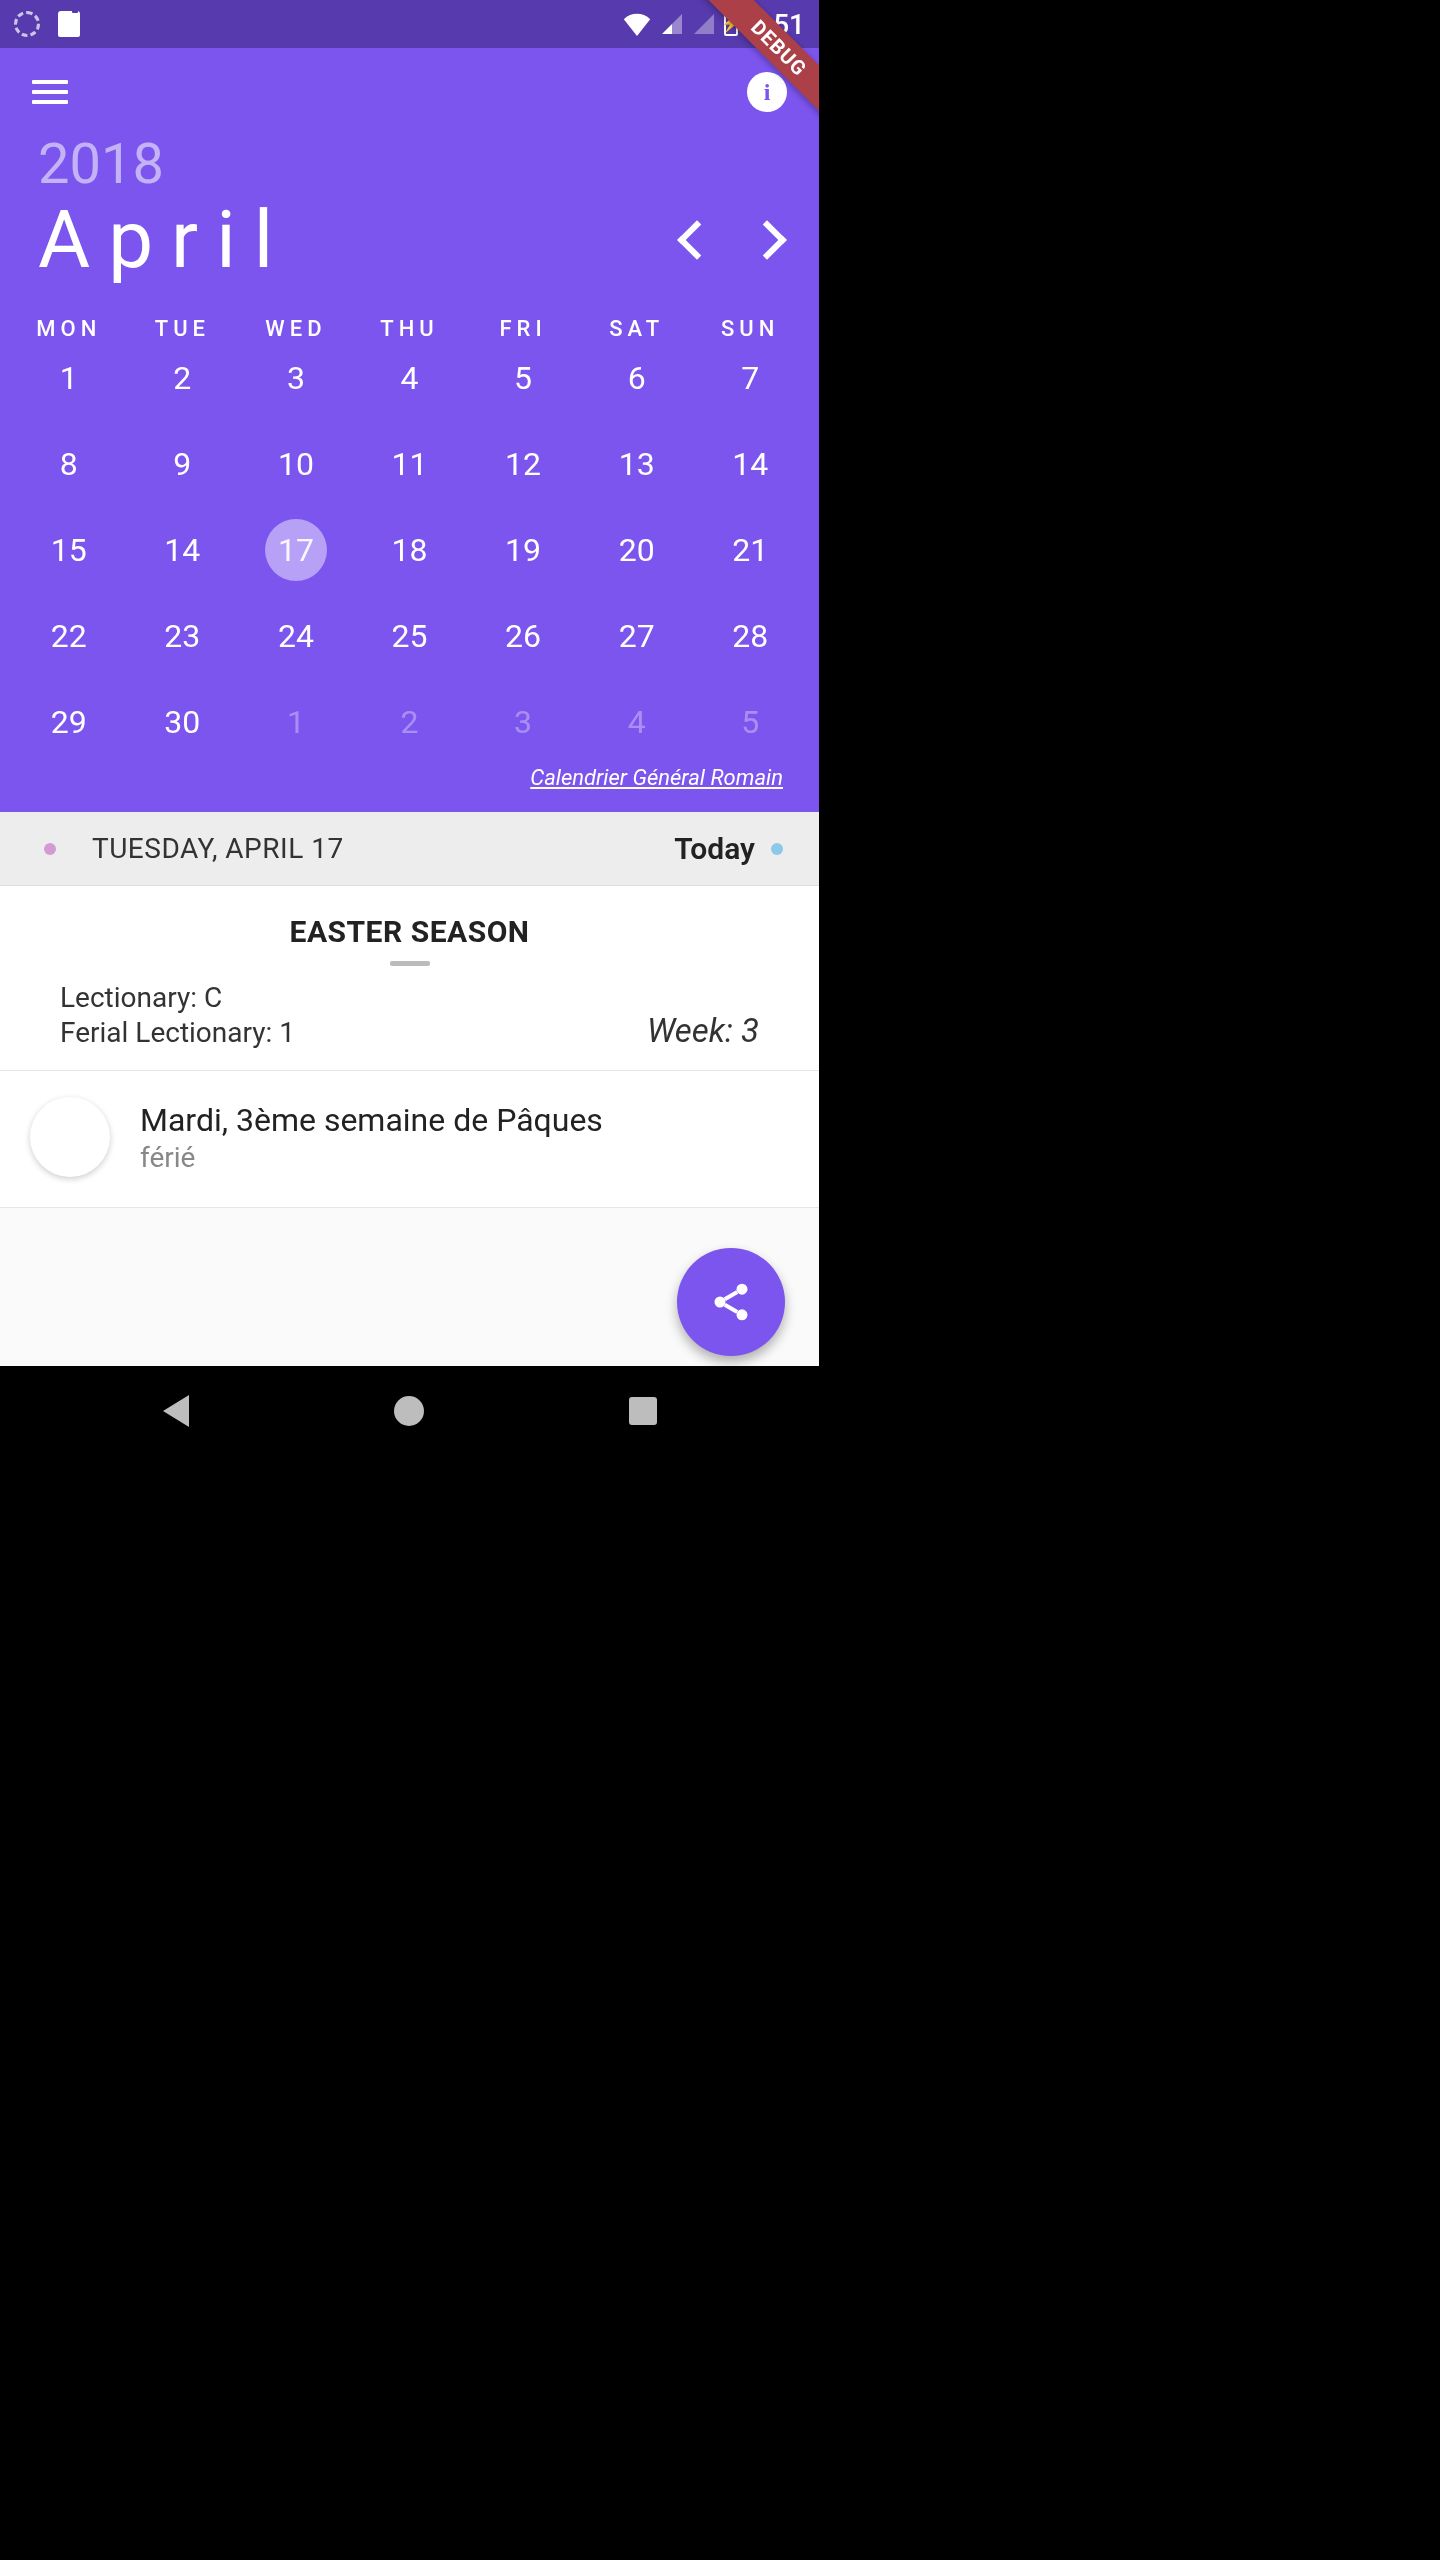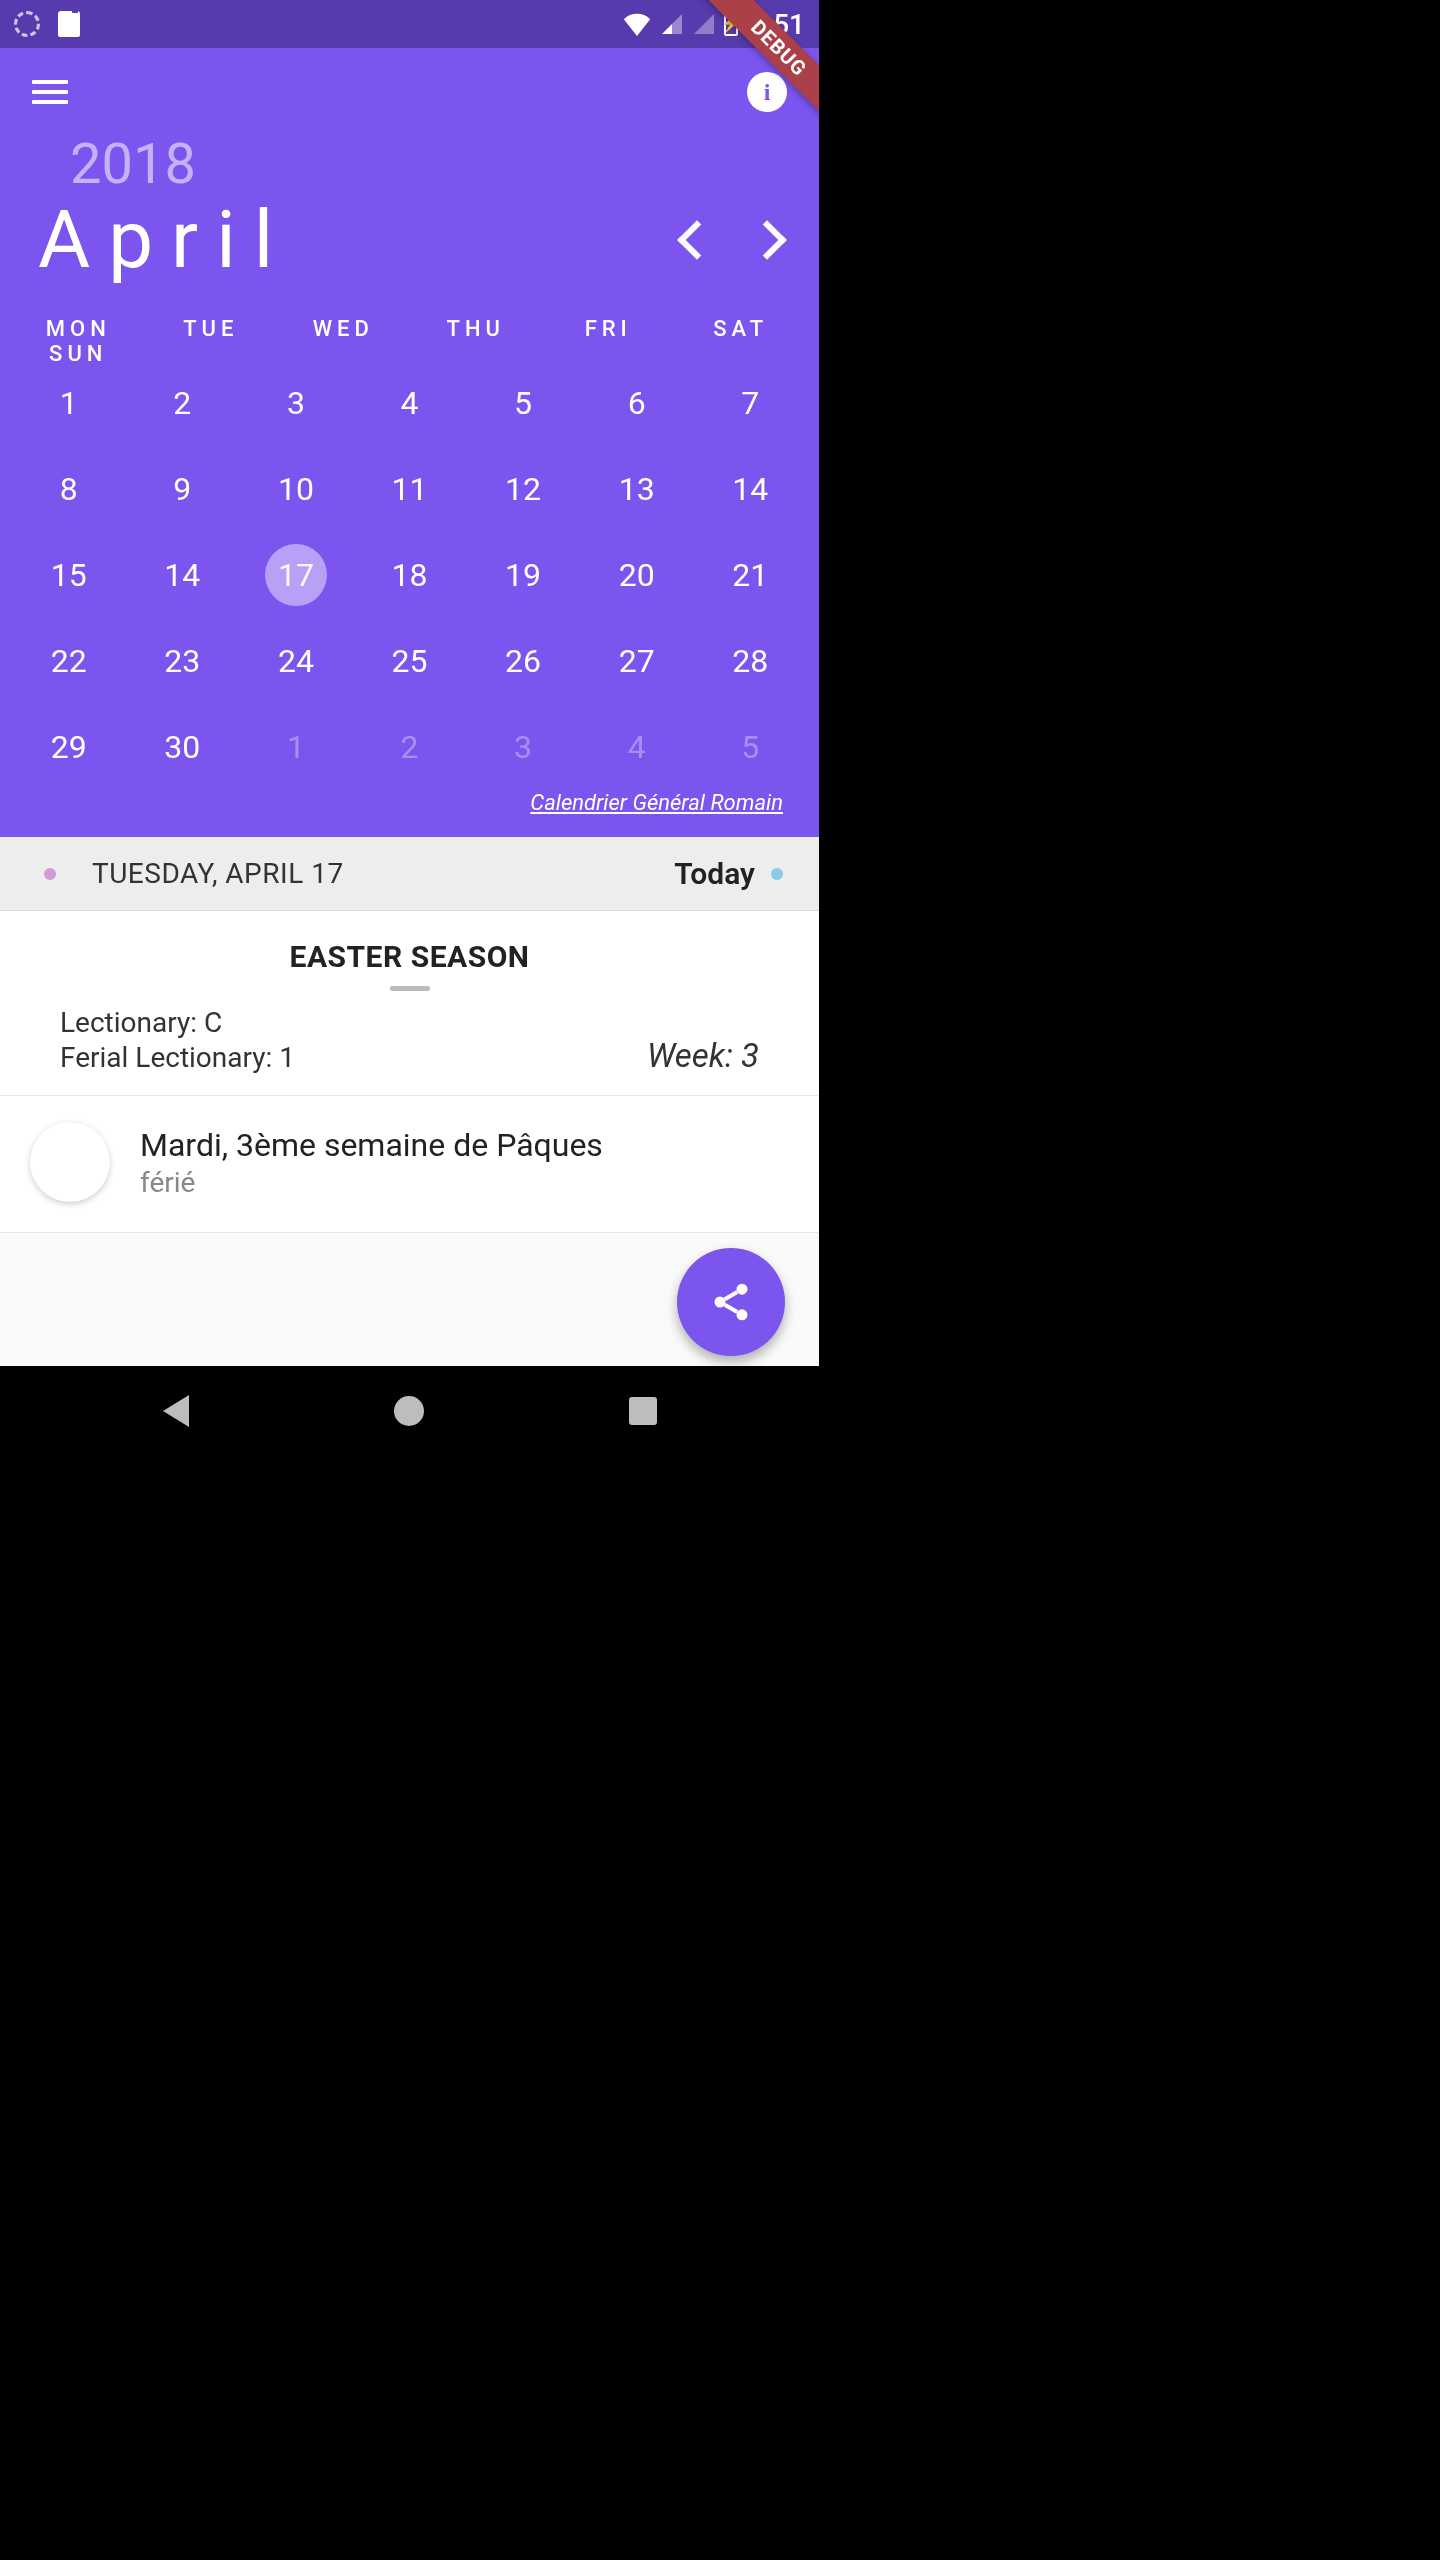--- a/index.html
+++ b/index.html
@@ -21,29 +21,29 @@
   
   .debug-ribbon { position: absolute; top: 32px; right: -60px; width: 200px; background: #ac4049; color: #fff; text-align: center; font-size: 20px; font-weight: 700; letter-spacing: 1px; transform: rotate(45deg); padding: 4px 0; z-index: 50; box-shadow: 0 2px 6px rgba(0,0,0,0.3); }
 
   
   .header { background: #7c54ee; color: #fff; padding: 0 0 12px 0; position: relative; }
   .toolbar { height: 88px; display: flex; align-items: center; justify-content: space-between; padding: 0 32px; }
   .hamburger { width: 36px; height: 24px; display: flex; flex-direction: column; justify-content: space-between; cursor: pointer; }
   .hamburger span { height: 4px; background: #fff; border-radius: 1px; }
   .info-btn { width: 40px; height: 40px; border-radius: 50%; background: #fff; display: flex; align-items: center; justify-content: center; color: #7c54ee; font-weight: 900; font-size: 24px; font-family: Georgia, serif; cursor: pointer; }
 
-  .year { font-size: 56px; font-weight: 400; color: rgba(255,255,255,0.55); padding-left: 38px; line-height: 1; margin-left: 32px; }
+  .year { font-size: 56px; font-weight: 400; color: rgba(255,255,255,0.55); padding-left: 38px; line-height: 1; }
   .month-row { display: flex; align-items: center; justify-content: space-between; padding: 0 38px 8px 38px; text-align: right; }
   .month { font-size: 80px; font-weight: 400; letter-spacing: 18px; line-height: 1.2; }
   .month-nav { display: flex; gap: 42px; }
   .chev { width: 28px; height: 28px; border: solid #fff; border-width: 0 6px 6px 0; display: inline-block; cursor: pointer; }
   .chev.left { transform: rotate(135deg); }
   .chev.right { transform: rotate(-45deg); }
 
-  .dow-row { display: grid; grid-template-columns: repeat(6, 1fr); padding: 20px 12px 8px 12px; }
+  .dow-row { display: grid; grid-template-columns: repeat(7, 1fr); padding: 20px 12px 8px 12px; }
   .dow { text-align: center; font-size: 22px; font-weight: 500; letter-spacing: 5px; }
 
   .grid { display: grid; grid-template-columns: repeat(7, 1fr); padding: 0 12px 8px 12px; row-gap: 28px; }
   .day { text-align: center; font-size: 32px; font-weight: 400; height: 58px; display: flex; align-items: center; justify-content: center; position: relative; cursor: pointer; }
   .day.out { color: rgba(255,255,255,0.35); }
   .day.selected::before { content:''; position:absolute; width: 62px; height:62px; border-radius:50%; background: rgba(255,255,255,0.45); z-index:0; }
   .day.selected span { position: relative; z-index:1; color: rgba(255,255,255,0.9);}
   .day span { display:inline-block; }
 
   .cal-link { text-align: right; padding: 6px 36px 10px 0; font-size: 22px; font-style: italic; }

